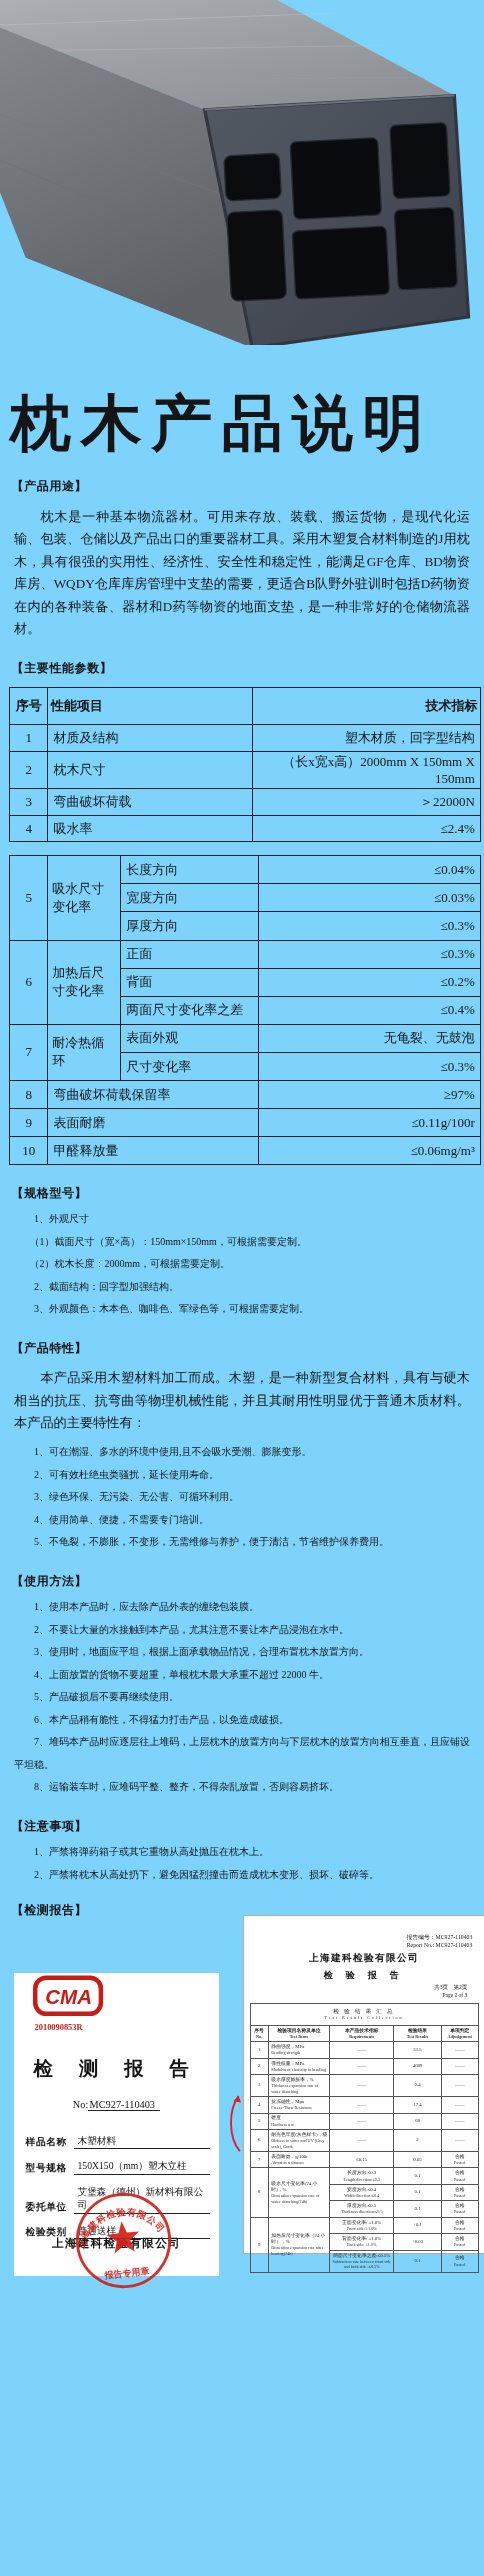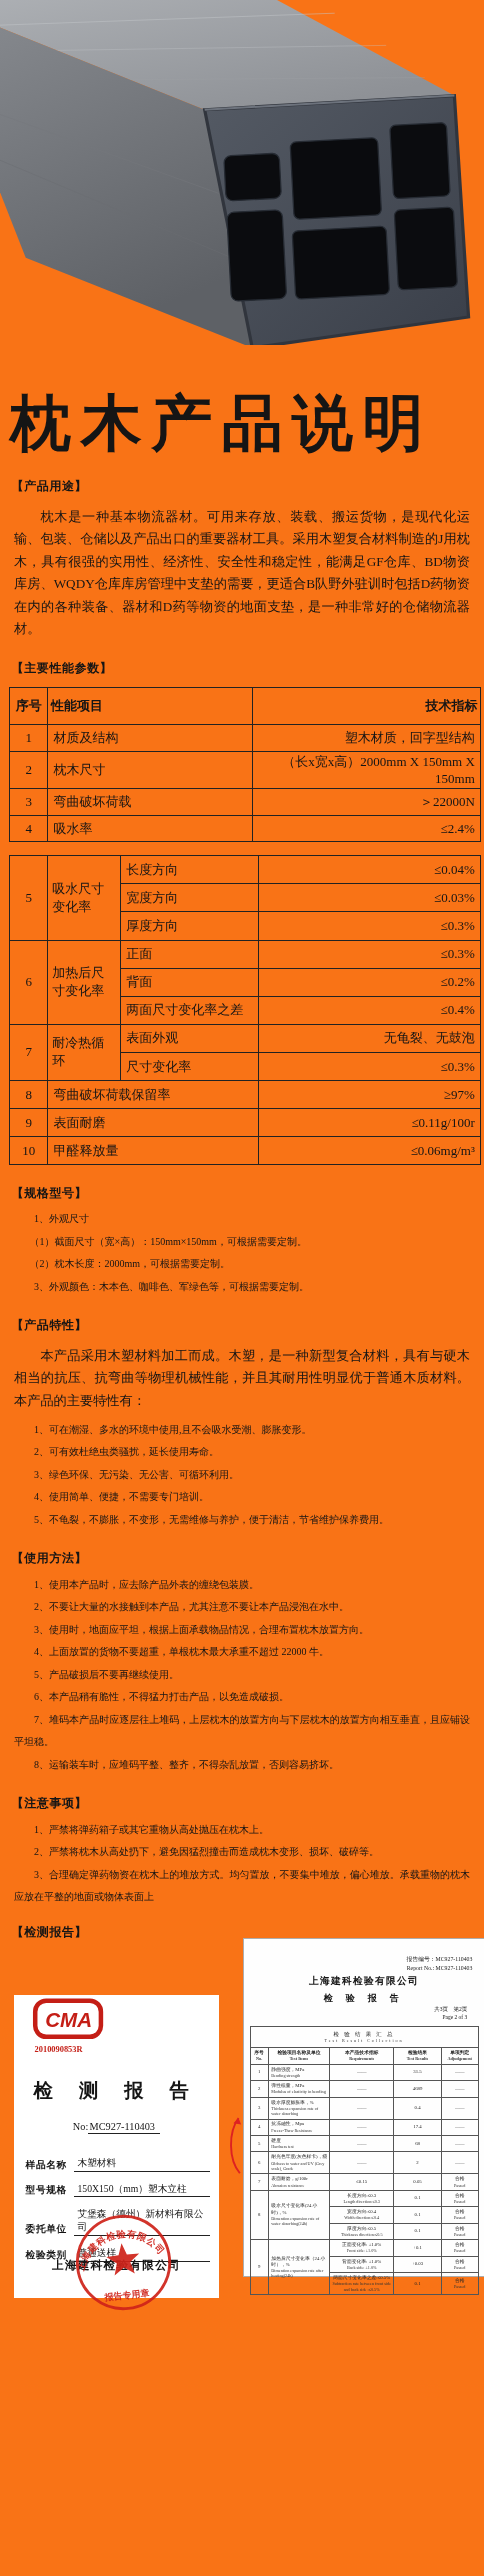--- a/index.html
+++ b/index.html
@@ -1,16 +1,16 @@
 <!DOCTYPE html>
 <html style="font-size:10.3px"><head>
 <meta charset="utf-8">
 <style>
   html,body{margin:0;padding:0;background:#fff;}
-  .page{position:relative;width:484px;height:2576px;background:#f97316;overflow:hidden;
+  .page{position:relative;width:484px;height:2576px;background:#7dd3fc;overflow:hidden;
         font-family:"Liberation Serif","DejaVu Serif",serif;color:#151515;}
   
   .photo{width:484px;height:345px;overflow:hidden;}
   
   .doc-title{font-size:61px;font-weight:700;letter-spacing:0.155em;
              margin:44px 0 0 10.3px;line-height:1.15;white-space:nowrap;}
   
   .sec-h{font-family:Liberation Mono, monospace;font-weight:700;
          font-size:12px;margin:19.3px 0 0 11.6px;letter-spacing:0.6px;}
   .sec-h.tight{margin-top:15.5px;}
@@ -206,20 +206,21 @@
         <td class="spec">≤0.06mg/m³</td>
       </tr>
     </tbody>
   </table>
 
   <div class="sec-h">【规格型号】</div>
   <div class="items">
     <div class="it">1、外观尺寸</div>
     <div class="it sub">（1）截面尺寸（宽×高）：150mm×150mm，可根据需要定制。</div>
     <div class="it sub">（2）枕木长度：2000mm，可根据需要定制。</div>
+    <div class="it">2、截面结构：回字型加强结构。</div>
     <div class="it">3、外观颜色：木本色、咖啡色、军绿色等，可根据需要定制。</div>
   </div>
 
   <div class="sec-h">【产品特性】</div>
   <div class="para">本产品采用木塑材料加工而成。木塑，是一种新型复合材料，具有与硬木相当的抗压、抗弯曲等物理机械性能，并且其耐用性明显优于普通木质材料。本产品的主要特性有：</div>
   <div class="items">
     <div class="it">1、可在潮湿、多水的环境中使用,且不会吸水受潮、膨胀变形。</div>
     <div class="it">2、可有效杜绝虫类骚扰，延长使用寿命。</div>
     <div class="it">3、绿色环保、无污染、无公害、可循环利用。</div>
     <div class="it">4、使用简单、便捷，不需要专门培训。</div>
@@ -235,21 +236,20 @@
     <div class="it">5、产品破损后不要再继续使用。</div>
     <div class="it">6、本产品稍有脆性，不得猛力打击产品，以免造成破损。</div>
     <div class="it">7、堆码本产品时应逐层往上堆码，上层枕木的放置方向与下层枕木的放置方向相互垂直，且应铺设平坦稳。</div>
     <div class="it">8、运输装车时，应堆码平整、整齐，不得杂乱放置，否则容易挤坏。</div>
   </div>
 
   <div class="sec-h">【注意事项】</div>
   <div class="items">
     <div class="it">1、严禁将弹药箱子或其它重物从高处抛压在枕木上。</div>
     <div class="it">2、严禁将枕木从高处扔下，避免因猛烈撞击而造成枕木变形、损坏、破碎等。</div>
-    <div class="it">3、合理确定弹药物资在枕木上的堆放方式。均匀置放，不要集中堆放，偏心堆放。承载重物的枕木应放在平整的地面或物体表面上</div>
   </div>
 
   <div class="sec-h tight">【检测报告】</div>
 
   <div class="reports">
 
     <div class="lpage">
       <div class="cma">
         <svg width="76" height="44" viewBox="0 0 118 68">
           <rect x="5" y="4" width="102" height="56" rx="17" fill="none" stroke="#c41e16" stroke-width="7"></rect>

